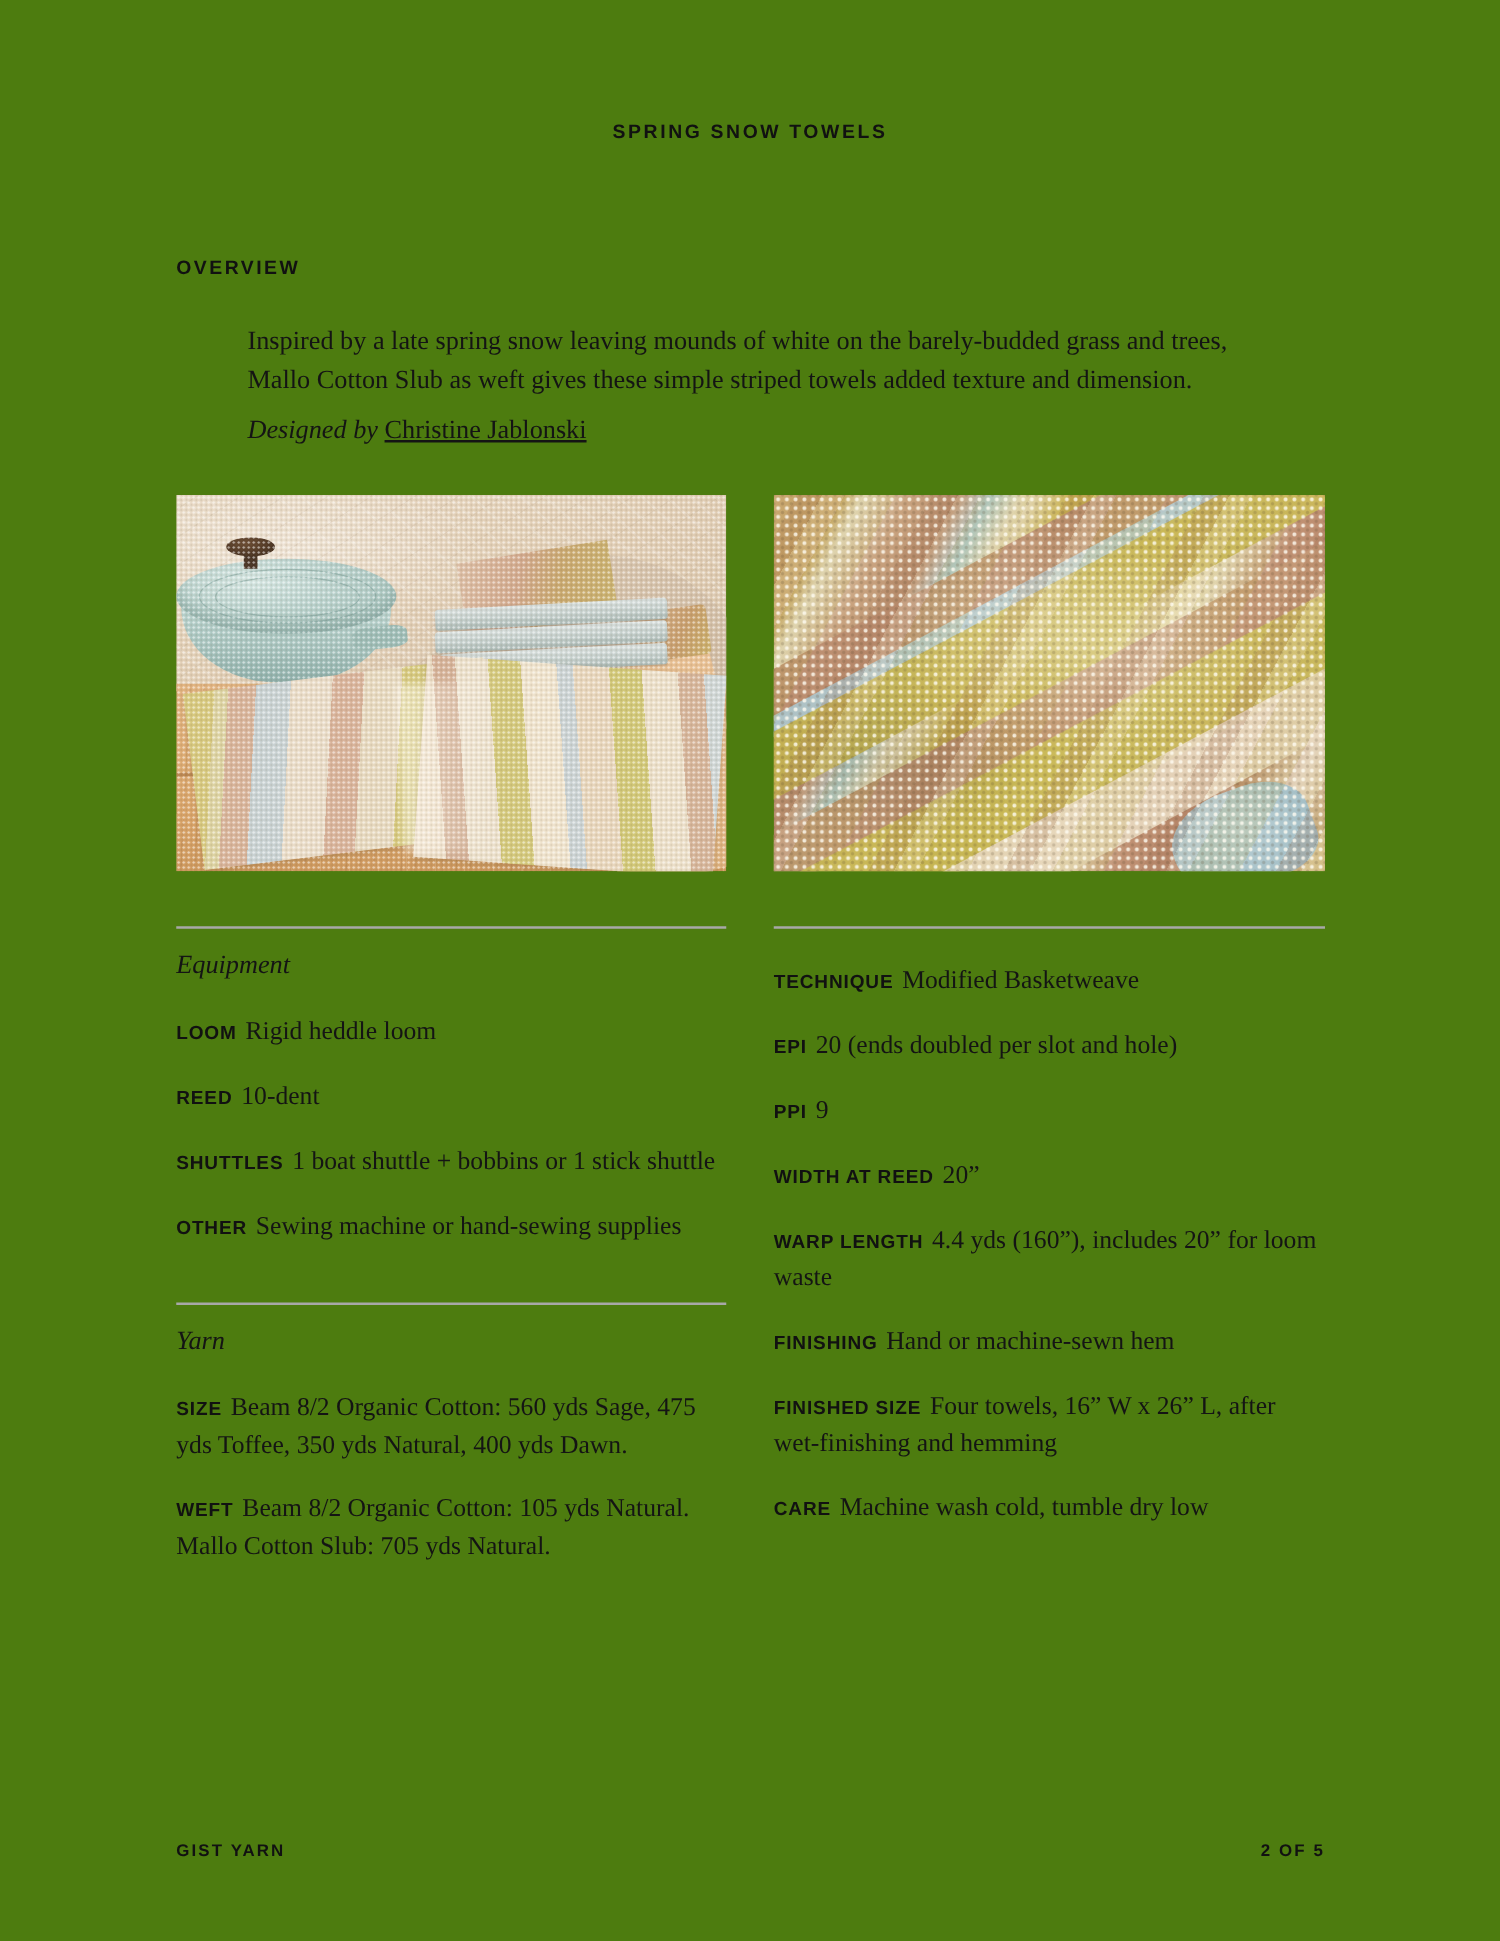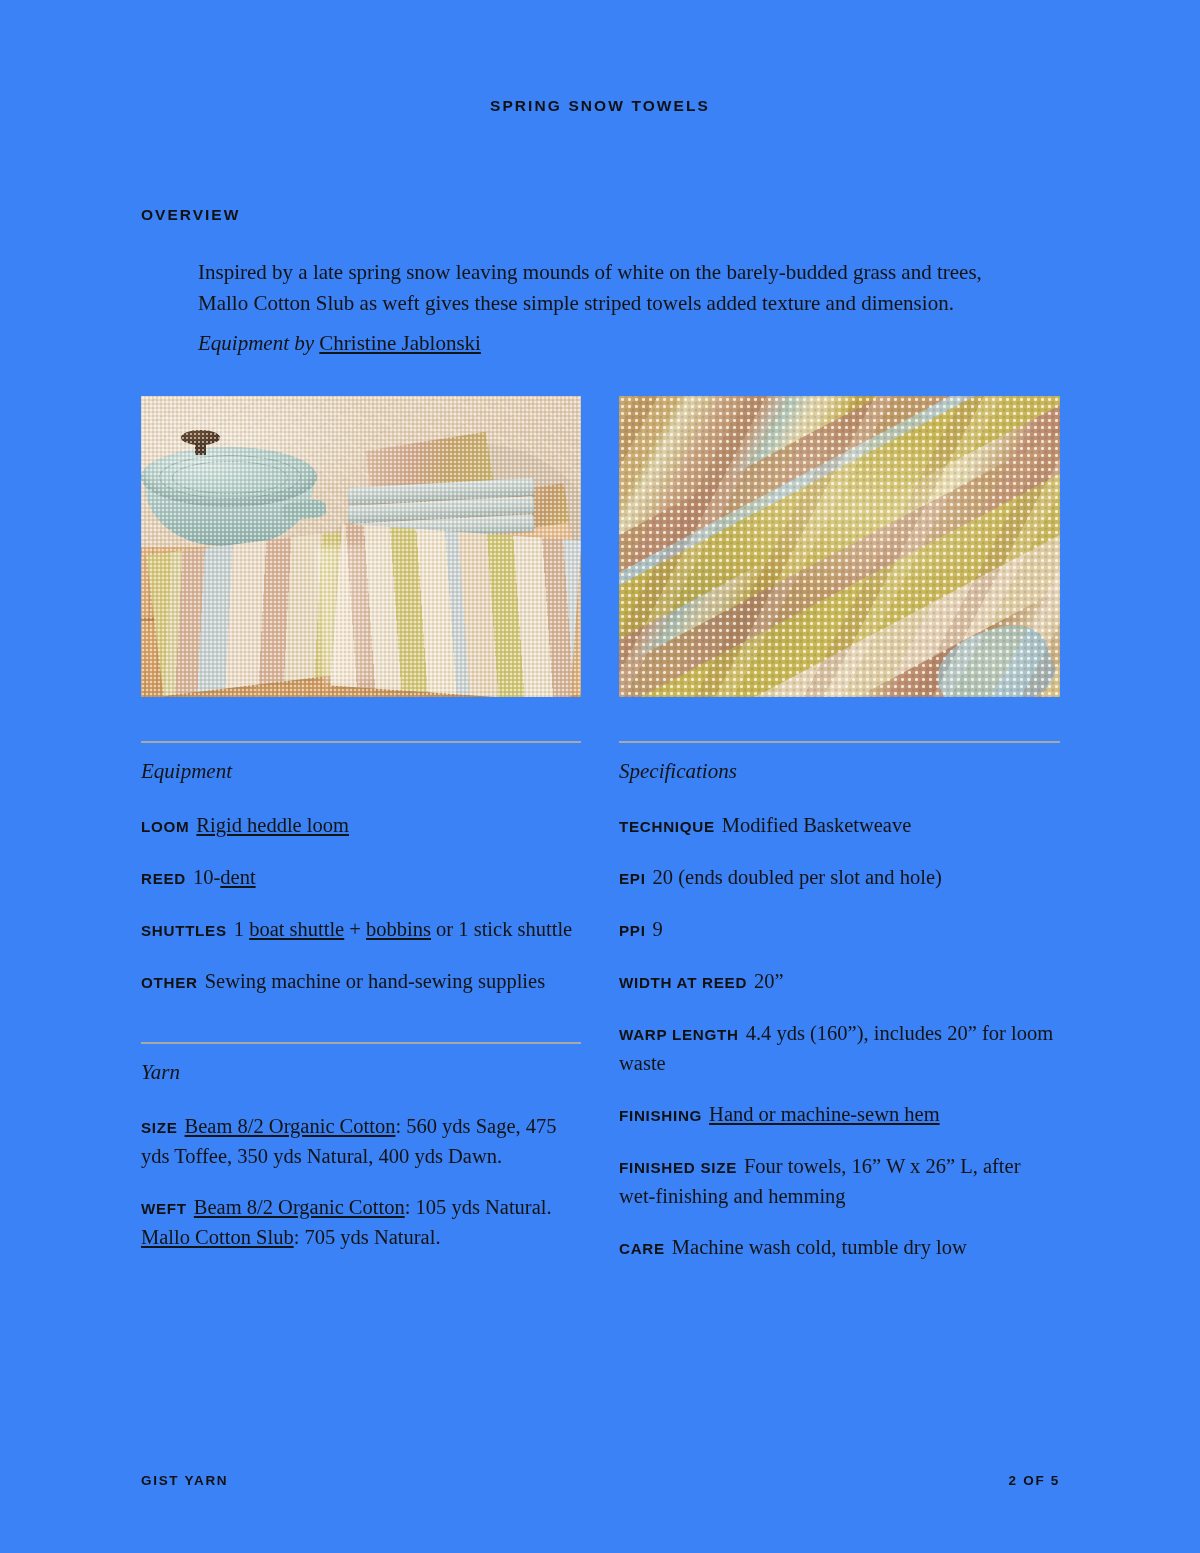--- a/index.html
+++ b/index.html
@@ -4,21 +4,21 @@
 <style>
   html, body {
     margin: 0;
     padding: 0;
     background: #ffffff;
   }
   .page {
     position: relative;
     width: 1200px;
     height: 1553px;
-    background: #3b82f6;
+    background: #4d7c0f;
     overflow: hidden;
     font-family: "Liberation Serif", serif;
     color: #111111;
   }
 
   
   .doc-title {
     position: absolute;
     top: 97px;
     left: 0;
@@ -298,21 +298,21 @@
   .spec-item:first-child { margin-top: 27px; }
   .lbl {
     font-family: "Liberation Sans", sans-serif;
     font-weight: bold;
     font-size: 15.2px;
     letter-spacing: 0.7px;
     color: #111111;
     margin-right: 7px;
   }
   .val { color: #141414; }
-  .lnk { text-decoration: underline; text-underline-offset: 2px; }
+  .lnk { text-underline-offset: 2px; }
 
   
   .footer-left, .footer-right {
     position: absolute;
     top: 1473px;
     font-family: "Liberation Sans", sans-serif;
     font-weight: bold;
     font-size: 13.5px;
     letter-spacing: 1.7px;
     color: #111111;
@@ -323,21 +323,21 @@
 </head>
 <body>
 
 <div class="page">
 
   <div class="doc-title">SPRING SNOW TOWELS</div>
 
   <div class="section-heading">OVERVIEW</div>
   <div class="overview-body">Inspired by a late spring snow leaving mounds of white on the barely-budded grass and trees, Mallo Cotton Slub as weft gives these simple striped towels added texture and dimension.</div>
   <div class="designed-line">
-    <span class="lead">Equipment by</span>
+    <span class="lead">Designed by</span>
     <span class="designer">Christine Jablonski</span>
   </div>
 
   <div class="photo photo-left">
     <div class="ph-layer">
       <div class="wall">
           <div class="wall-tex"></div>
         </div>
       <div class="wall-arc"></div>
       <div class="board">
@@ -414,21 +414,20 @@
         <span class="lbl">SIZE</span><span class="val"><span class="lnk">Beam 8/2 Organic Cotton</span>: 560 yds Sage, 475 yds Toffee, 350 yds Natural, 400 yds Dawn.</span>
       </li>
       <li class="spec-item">
         <span class="lbl">WEFT</span><span class="val"><span class="lnk">Beam 8/2 Organic Cotton</span>: 105 yds Natural. <span class="lnk">Mallo Cotton Slub</span>: 705 yds Natural.</span>
       </li>
     </ul>
   </div>
 
   <div class="col col-right" style="top:741px;">
     <div class="rule"></div>
-    <div class="sub-title">Specifications</div>
     <ul class="spec-list">
       <li class="spec-item">
         <span class="lbl">TECHNIQUE</span><span class="val">Modified Basketweave</span>
       </li>
       <li class="spec-item">
         <span class="lbl">EPI</span><span class="val">20 (ends doubled per slot and hole)</span>
       </li>
       <li class="spec-item">
         <span class="lbl">PPI</span><span class="val">9</span>
       </li>

